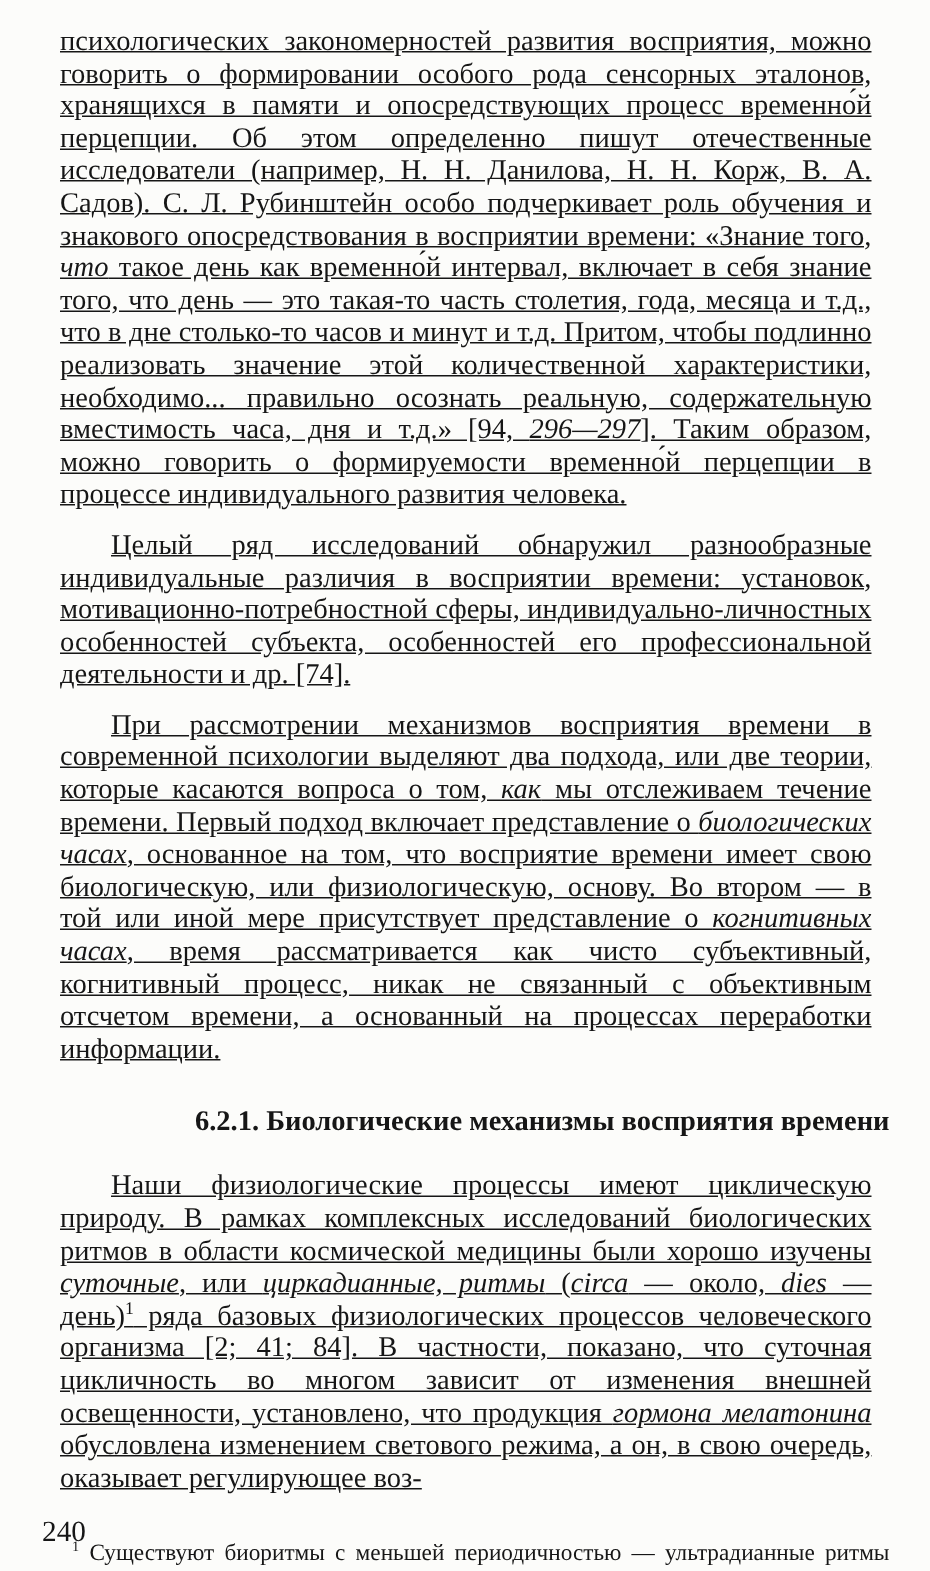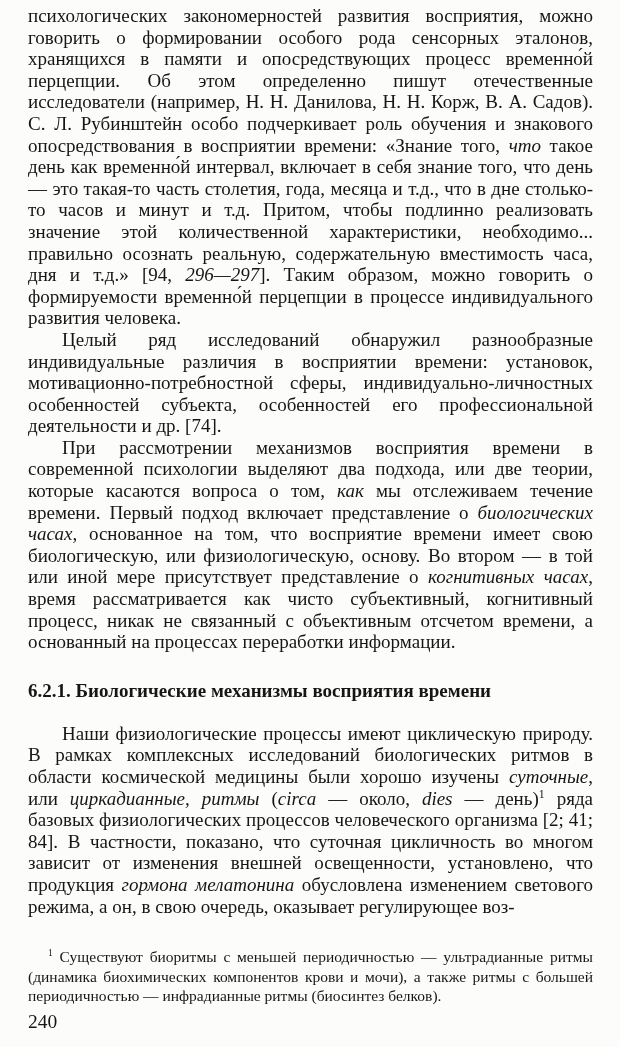--- a/index.html
+++ b/index.html
@@ -12,33 +12,34 @@
   }
   .page {
     position: relative;
     box-sizing: border-box;
     width: 620px; height: 1047px;
     padding: 5px 27px 14px 28px;
     background: #fcfcfa;
   }
   .text-column { width: 565px; }
   .para {
-    margin: 0;
+    margin: 12px;
     font-size: 19px;
     line-height: 21.6px;
     text-align: justify;
     hyphens: auto;
+    text-decoration: underline;
     -webkit-hyphens: auto;
   }
   .para.indent { text-indent: 34px; }
   .section-heading {
     font-size: 19px;
     line-height: 22px;
     font-weight: bold;
-    text-align: left;
+    text-align: right;
     margin: 27px 0 21px 0;
   }
   sup {
     font-size: 62%;
     line-height: 0;
     vertical-align: super;
   }
   .footnote {
     margin-top: 30px;
     width: 565px;

